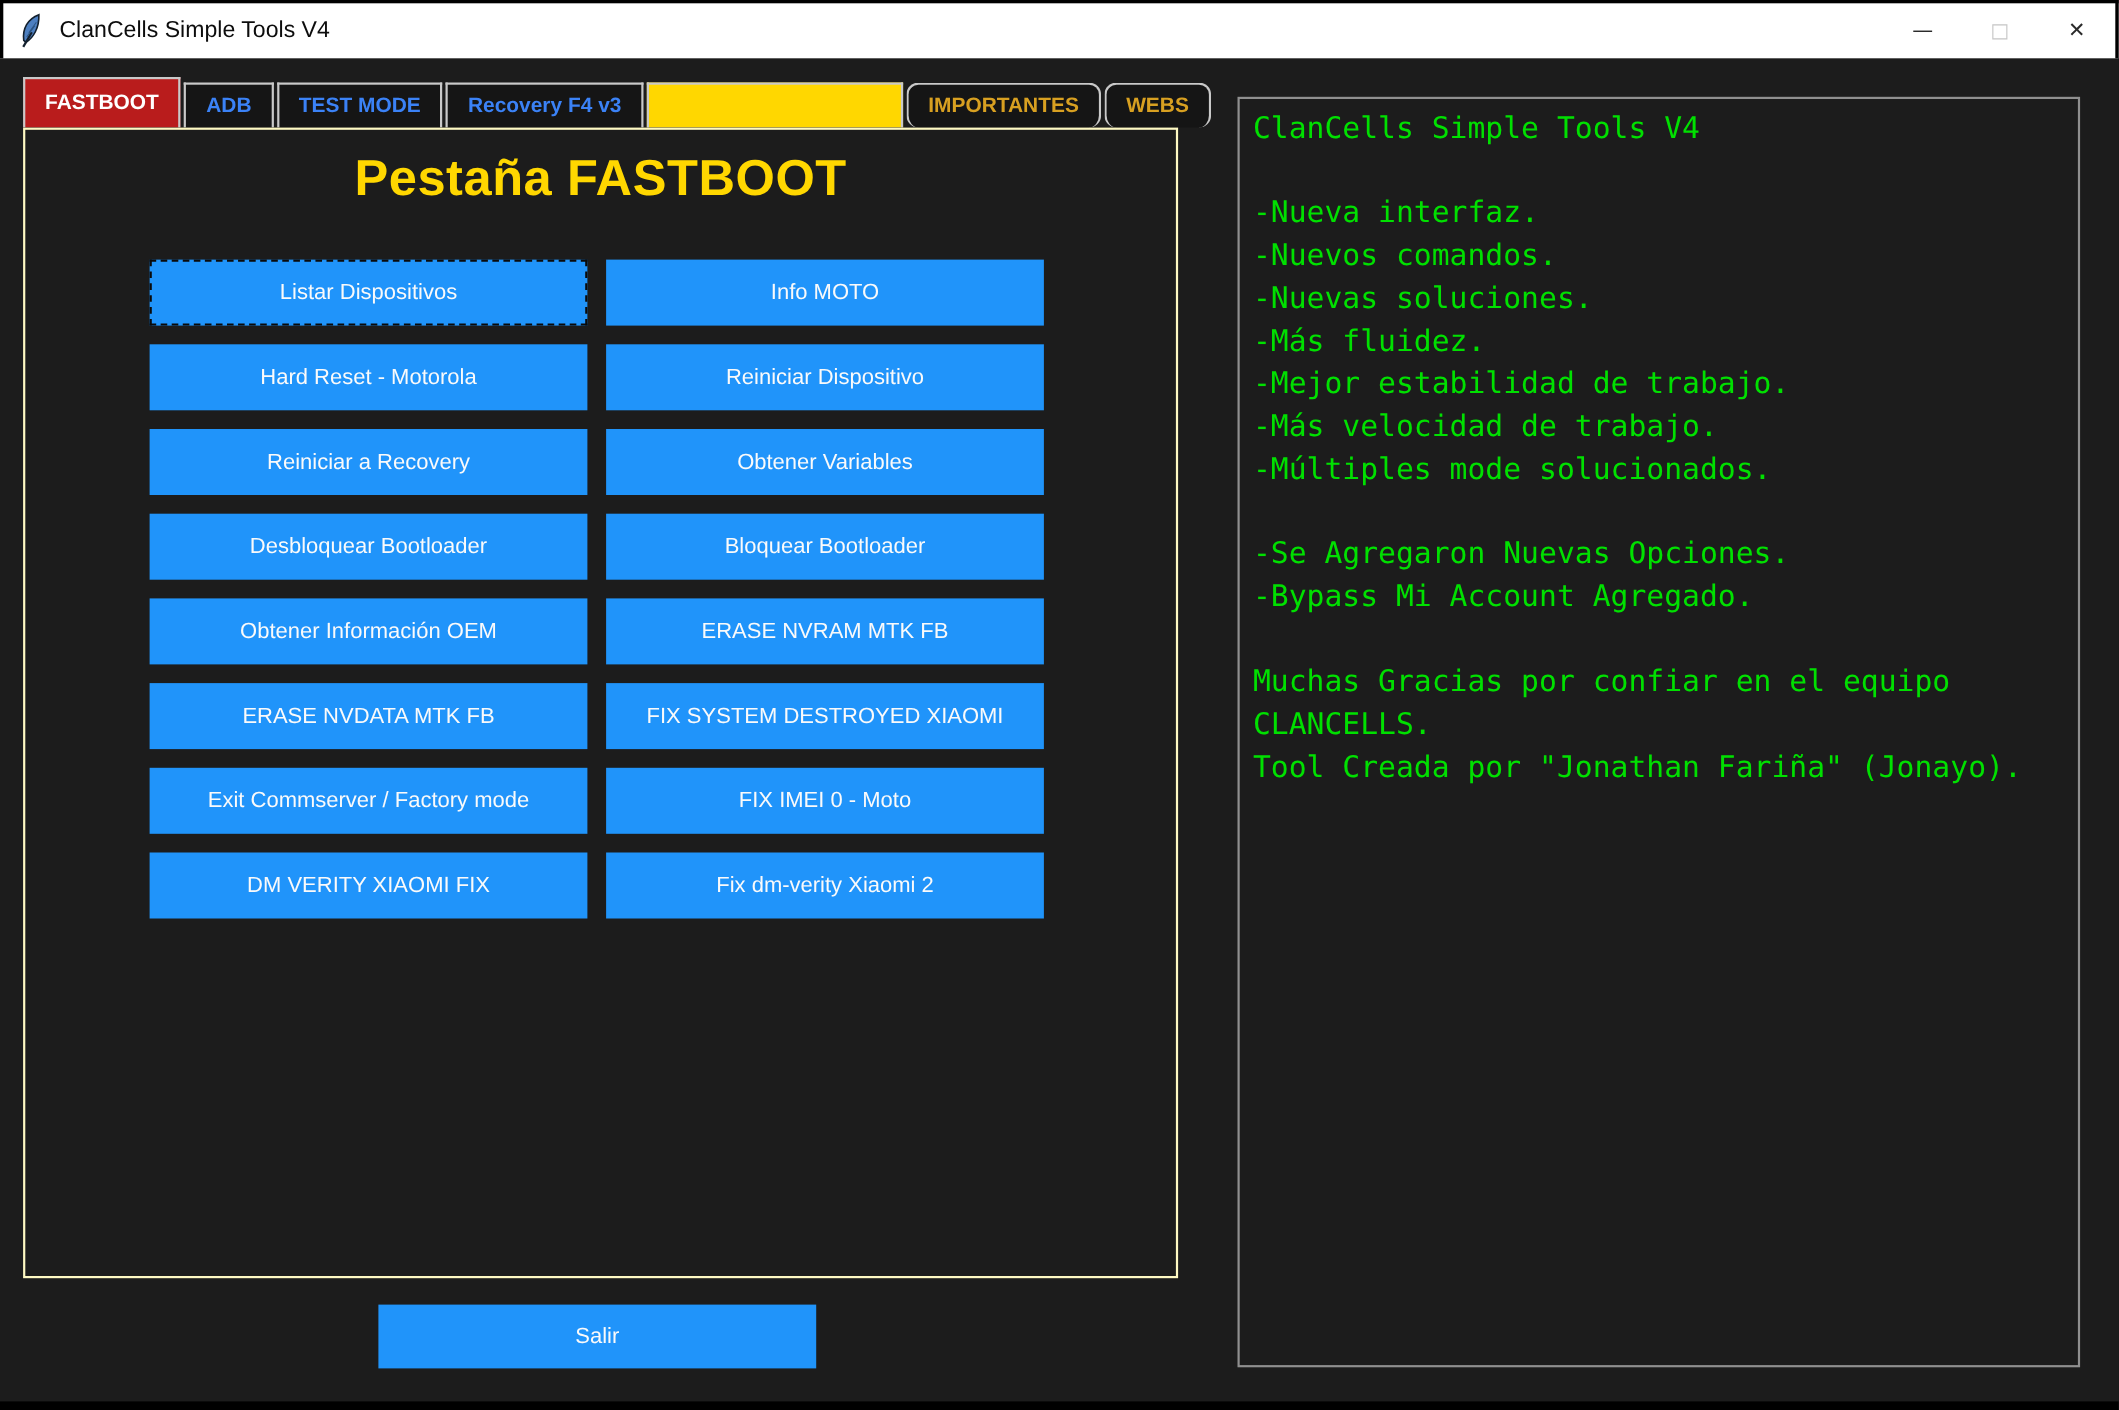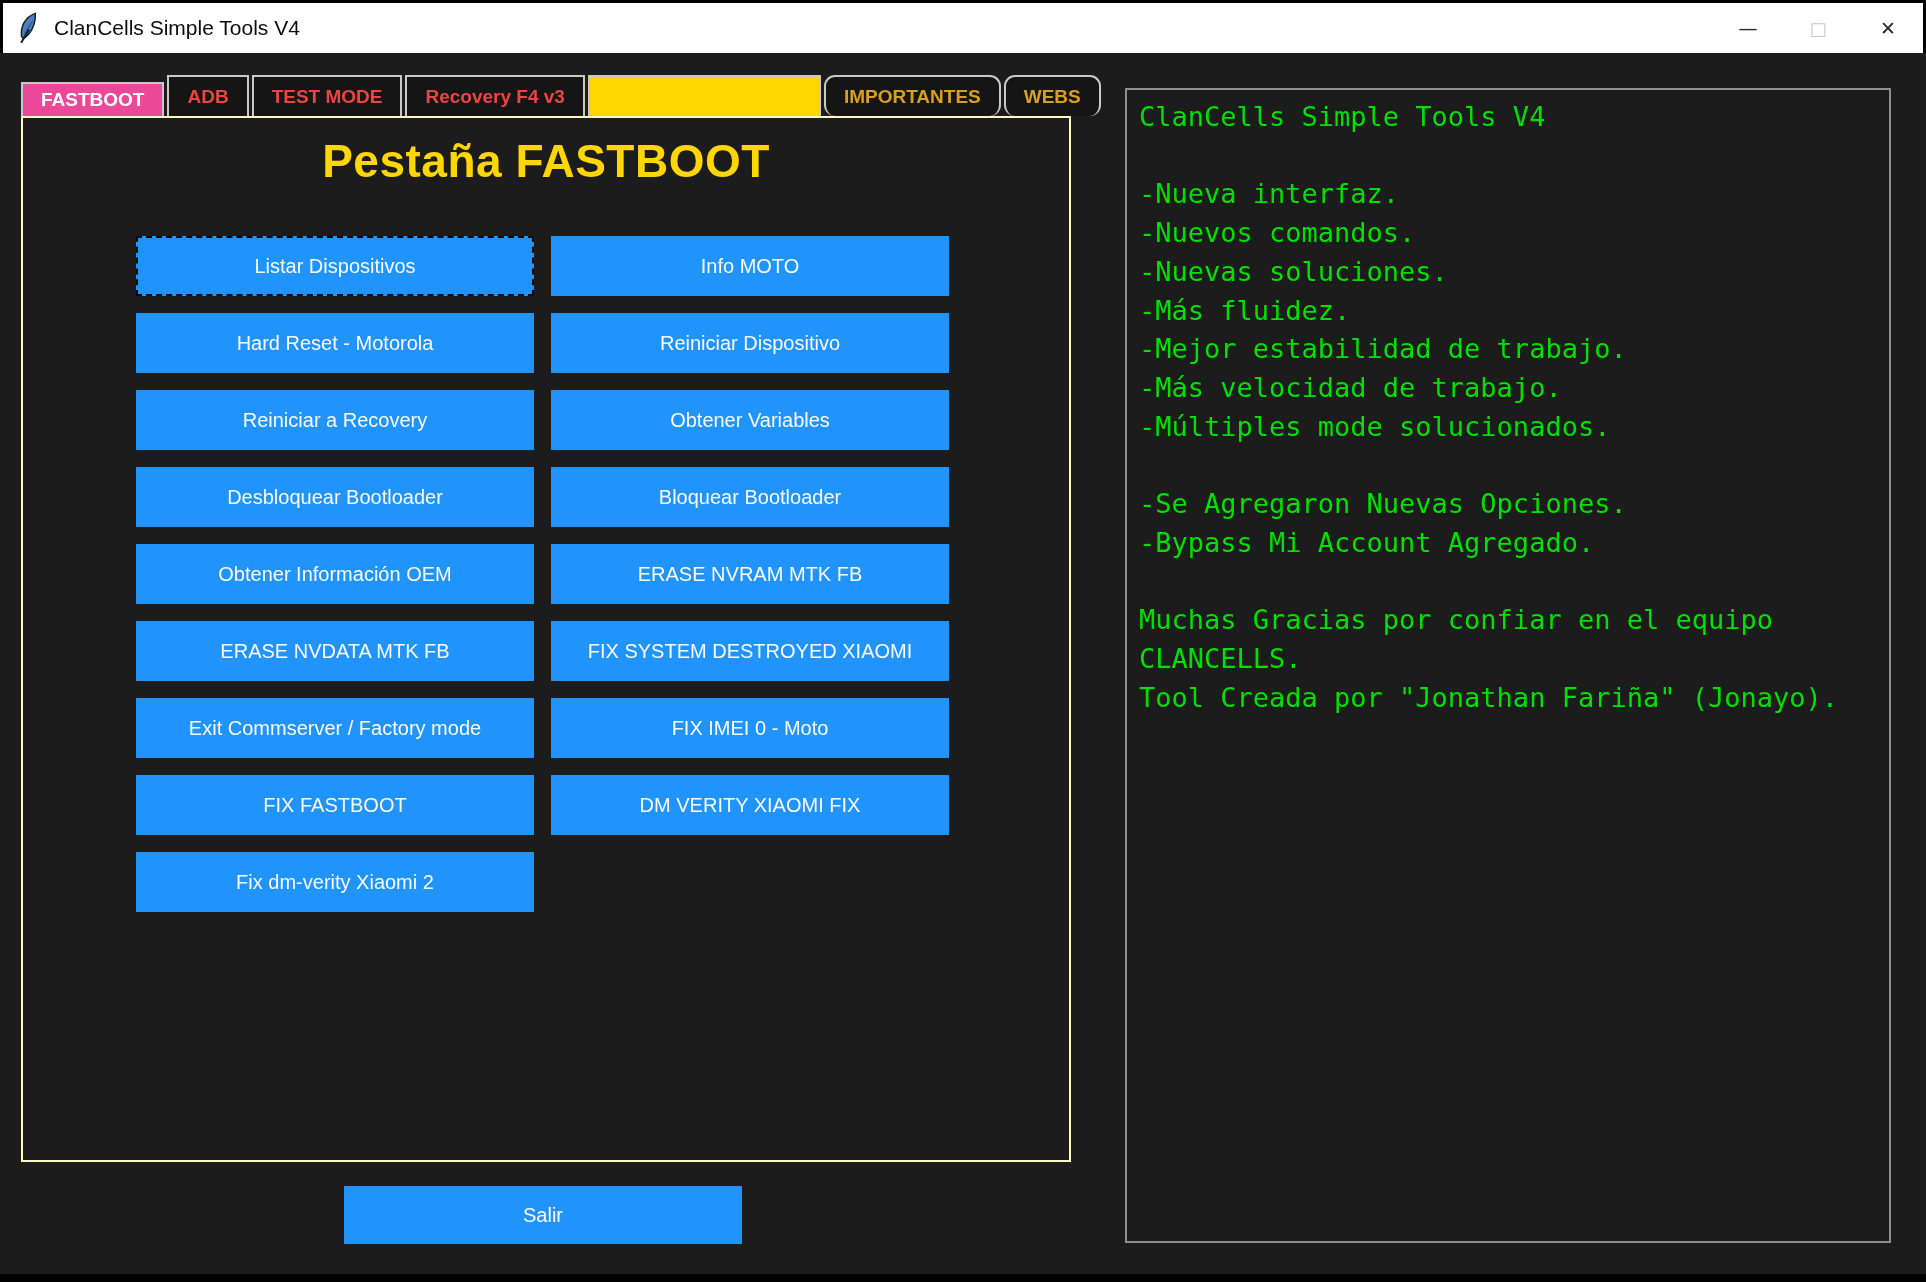--- a/index.html
+++ b/index.html
@@ -27,24 +27,24 @@
 
   
   .tabbar {
     position:absolute; left:21px; top:70px; height:46px;
     display:flex; align-items:flex-end;
   }
   .tab {
     box-sizing:border-box; height:41px; margin-right:3px;
     background:#151515; border:2px solid #c9c9c9; border-bottom:none;
     display:flex; align-items:center; justify-content:center;
-    padding:0 18px; font-size:19px; font-weight:bold; color:#ef4444;
+    padding:0 18px; font-size:19px; font-weight:bold; color:#3b82f6;
     white-space:nowrap;
   }
-  .tab-selected { height:34px; background:#ec4899; color:#ffffff; }
+  .tab-selected { height:46px; background:#b91c1c; color:#ffffff; }
   .tab-yellow { width:233px; background:#ffd700; padding:0; }
   .tab-orange { color:#d8a021;border-radius:11px; }
 
   
   .main-frame {
     position:absolute; left:21px; top:116px; width:1050px; height:1046px;
     box-sizing:border-box; border:2px solid #fef9c3; background:#1c1c1c;
   }
   .frame-title {
     margin-top:16px; text-align:center;
@@ -123,21 +123,20 @@
     <button class="btn">Reiniciar a Recovery</button>
     <button class="btn">Obtener Variables</button>
     <button class="btn">Desbloquear Bootloader</button>
     <button class="btn">Bloquear Bootloader</button>
     <button class="btn">Obtener Información OEM</button>
     <button class="btn">ERASE NVRAM MTK FB</button>
     <button class="btn">ERASE NVDATA MTK FB</button>
     <button class="btn">FIX SYSTEM DESTROYED XIAOMI</button>
     <button class="btn">Exit Commserver / Factory mode</button>
     <button class="btn">FIX IMEI 0 - Moto</button>
-    <button class="btn">FIX FASTBOOT</button>
     <button class="btn">DM VERITY XIAOMI FIX</button>
     <button class="btn">Fix dm-verity Xiaomi 2</button>
   </div>
 </div>
 
 <button class="btn salir-btn">Salir</button>
 
 <div class="info-panel">
   <div class="tline">ClanCells Simple Tools V4</div>
   <div class="tline"></div>

